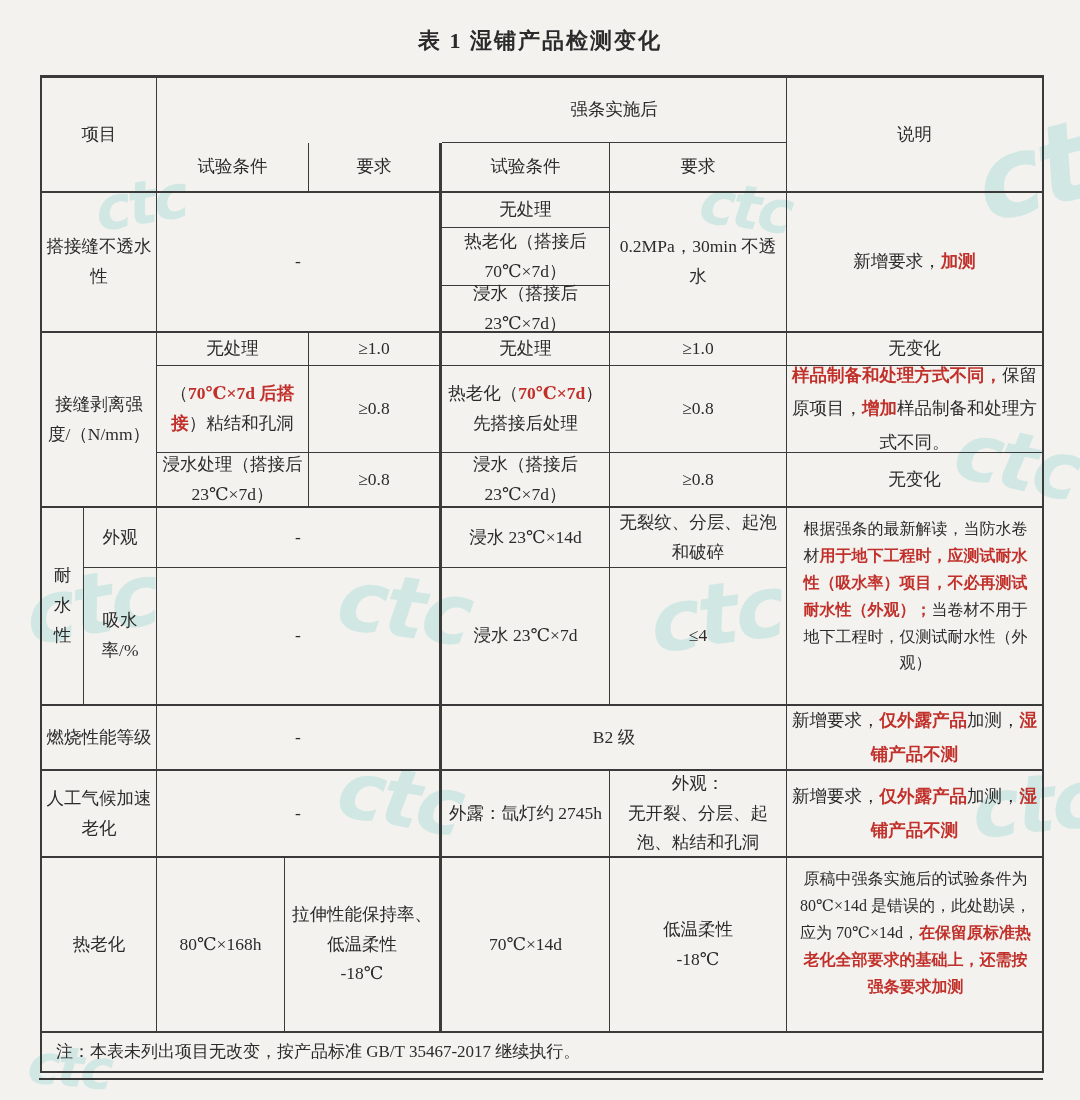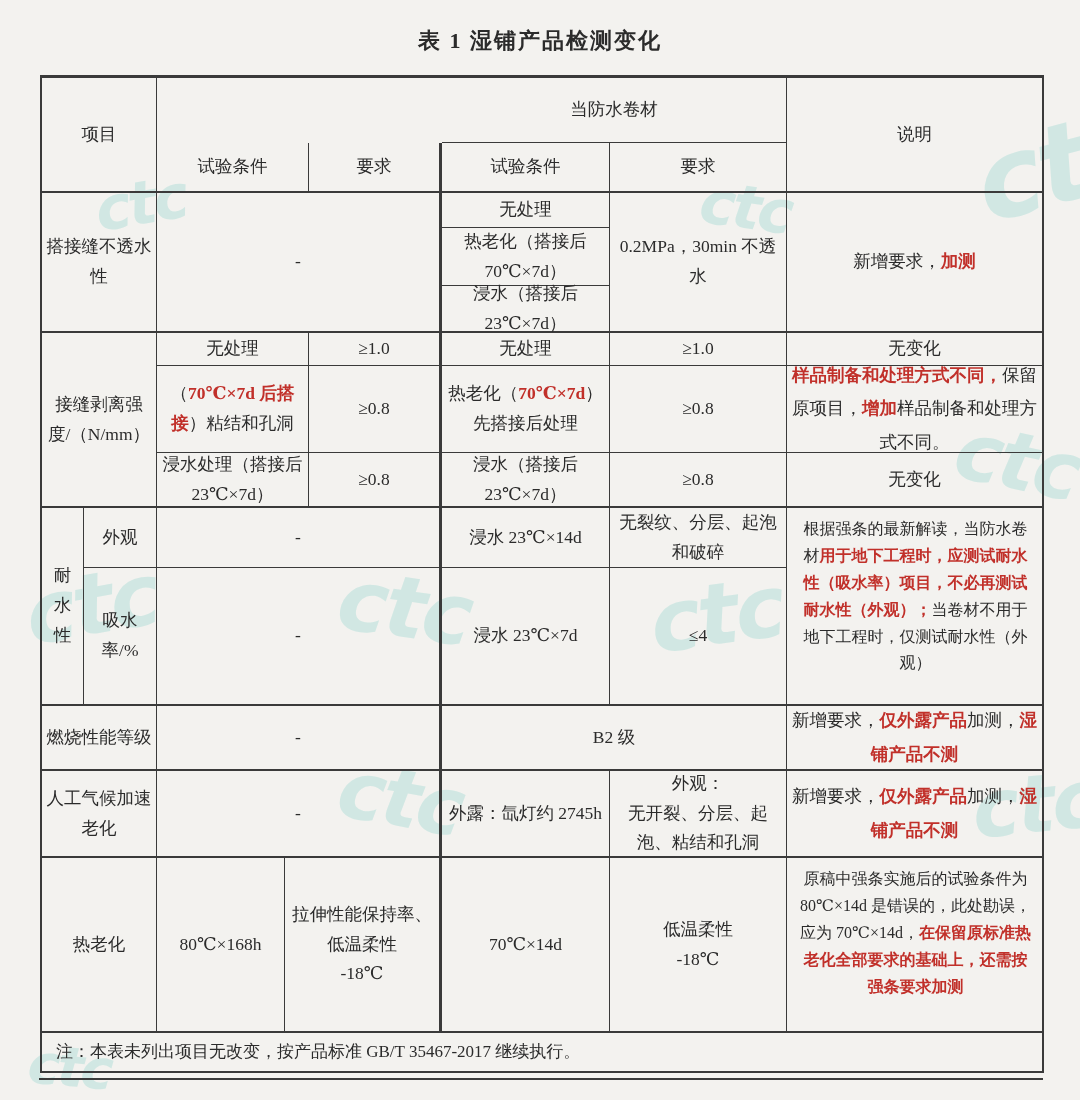--- a/index.html
+++ b/index.html
@@ -68,21 +68,21 @@
   <div class="wm" style="left:972px; top:758px; font-size:80px; transform:rotate(-6deg);">ctc</div>
   <div class="wm" style="left:95px; top:168px; font-size:60px; transform:rotate(-10deg);">ctc</div>
   <div class="wm" style="left:700px; top:172px; font-size:60px; transform:rotate(8deg);">ctc</div>
   <div class="wm" style="left:28px; top:1035px; font-size:55px; transform:rotate(5deg);">ctc</div>
 
   <div class="page-title">表 1  湿铺产品检测变化</div>
 
   <div class="table-grid">
 
     <div class="cell bb-thick" style="grid-area:1/1/3/3">项目</div>
-    <div class="cell" style="grid-area:1/6/2/8">当防水卷材</div>
+    <div class="cell" style="grid-area:1/6/2/8">强条实施后</div>
     <div class="cell bb-thick last-col" style="grid-area:1/8/3/9">说明</div>
     <div class="cell bb-thick" style="grid-area:2/3/3/5">试验条件</div>
     <div class="cell bb-thick br-thick" style="grid-area:2/5/3/6">要求</div>
     <div class="cell bb-thick" style="grid-area:2/6/3/7">试验条件</div>
     <div class="cell bb-thick" style="grid-area:2/7/3/8">要求</div>
 
     <div class="cell bb-thick" style="grid-area:3/1/6/3">搭接缝不透水性</div>
     <div class="cell bb-thick br-thick" style="grid-area:3/3/6/6">-</div>
     <div class="cell" style="grid-area:3/6/4/7">无处理</div>
     <div class="cell" style="grid-area:4/6/5/7">热老化（搭接后70℃×7d）</div>

